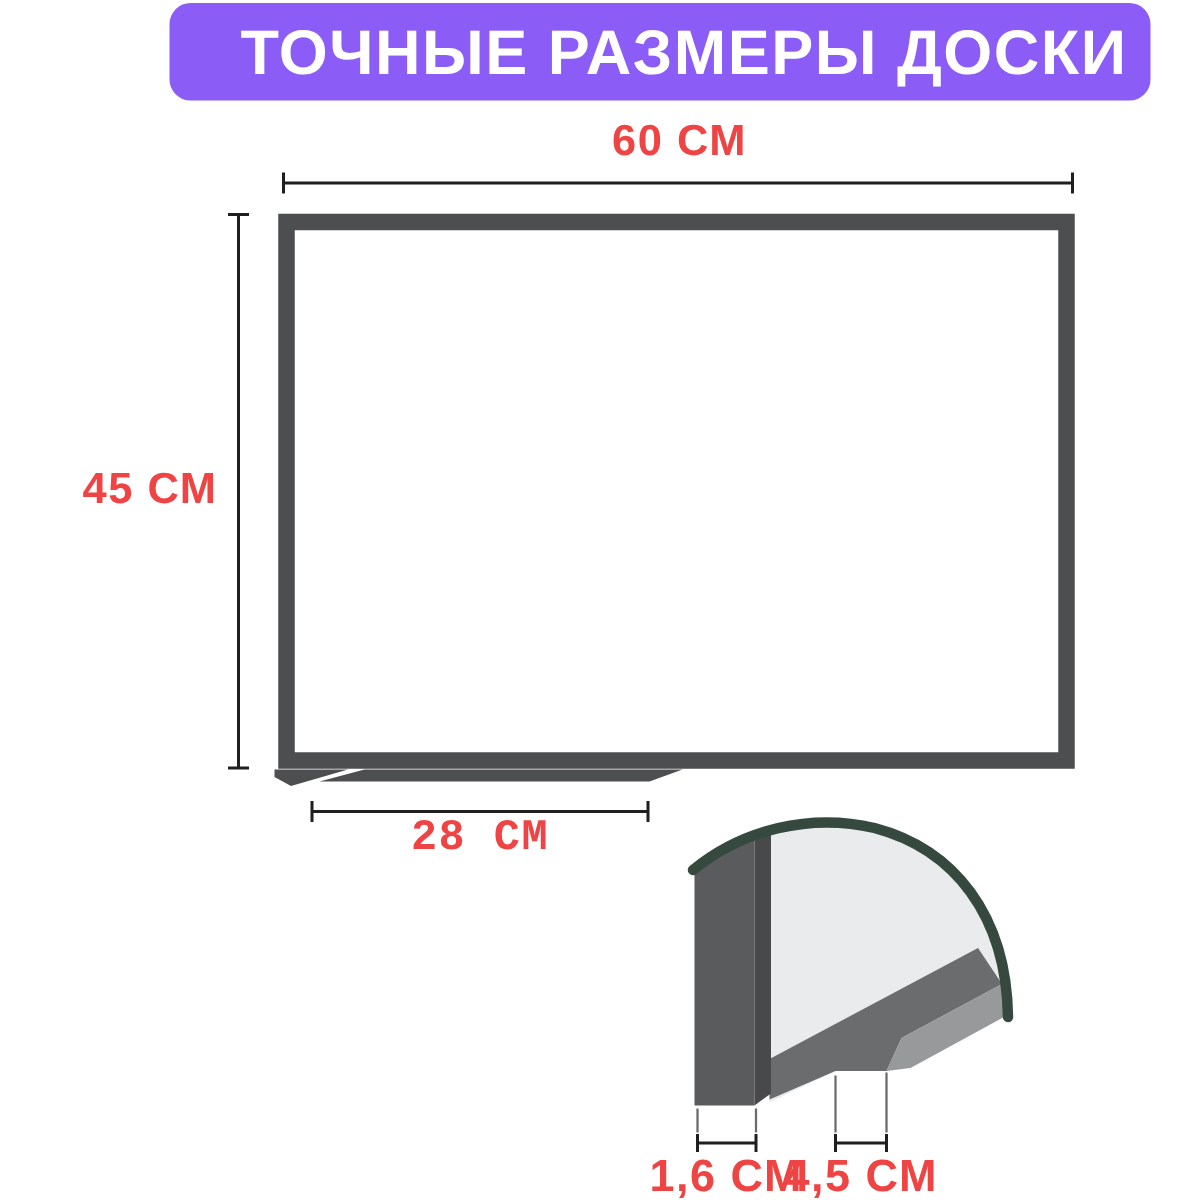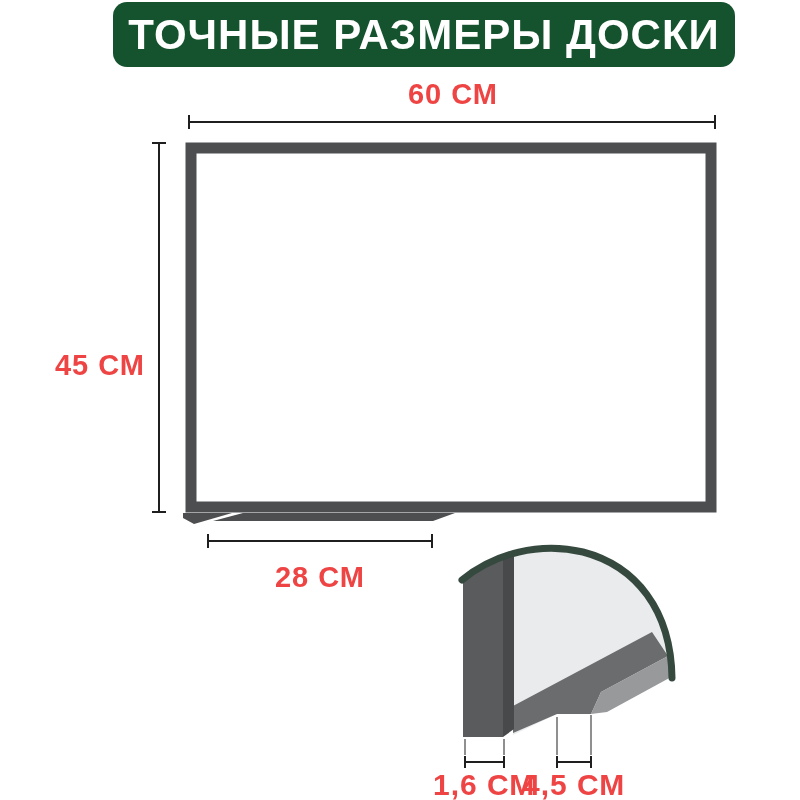--- a/index.html
+++ b/index.html
@@ -14,30 +14,30 @@
   }
   .banner span{
     color:#ffffff;font-size:42px;font-weight:800;letter-spacing:1px;
     white-space:nowrap;
   }
   .dim-label{
     position:absolute;color:#ef4444;font-weight:800;font-size:29px;
     letter-spacing:1px;text-align:center;white-space:nowrap;
   }
   .label-width{left:353px;top:78px;width:200px;}
-  .label-height{left:15px;top:310px;width:170px;margin-top:39px;}
-  .label-tray{left:220px;top:561px;width:200px;}
+  .label-height{left:15px;top:310px;width:170px;}
+  .label-tray{left:220px;top:542px;width:200px;font-family:Liberation Mono, monospace;}
   .label-thickness{left:433px;top:768px;width:100px;font-size:30px;}
   .label-depth{left:523px;top:768px;width:100px;font-size:30px;}
   svg{position:absolute;left:0;top:0;}
 </style>
 </head>
 <body>
 
-<div class="banner" style="background-color: #14532d;">
+<div class="banner" style="background-color: #8b5cf6; padding-left: 32px;">
   <span>ТОЧНЫЕ РАЗМЕРЫ ДОСКИ</span>
 </div>
 
 <svg width="800" height="800" viewBox="0 0 800 800">
 
   <g>
     <rect x="191" y="148" width="520" height="359" fill="#ffffff" stroke="#4d4e50" stroke-width="11"></rect>
     <polygon points="183,513 232,513 194,524 183,518" fill="#4d4e50"></polygon>
     <polygon points="243,513 455,513 433,521 213,521" fill="#4d4e50"></polygon>
   </g>

